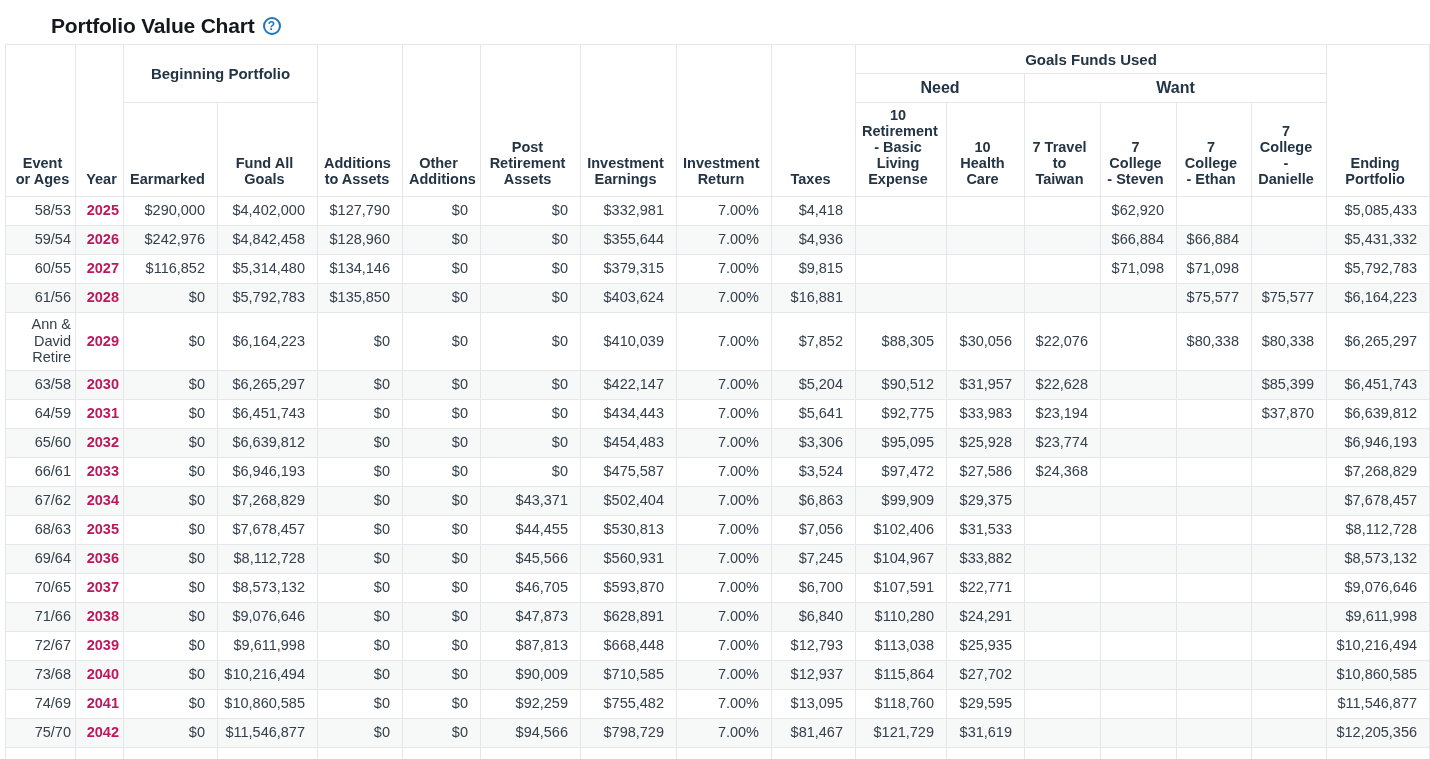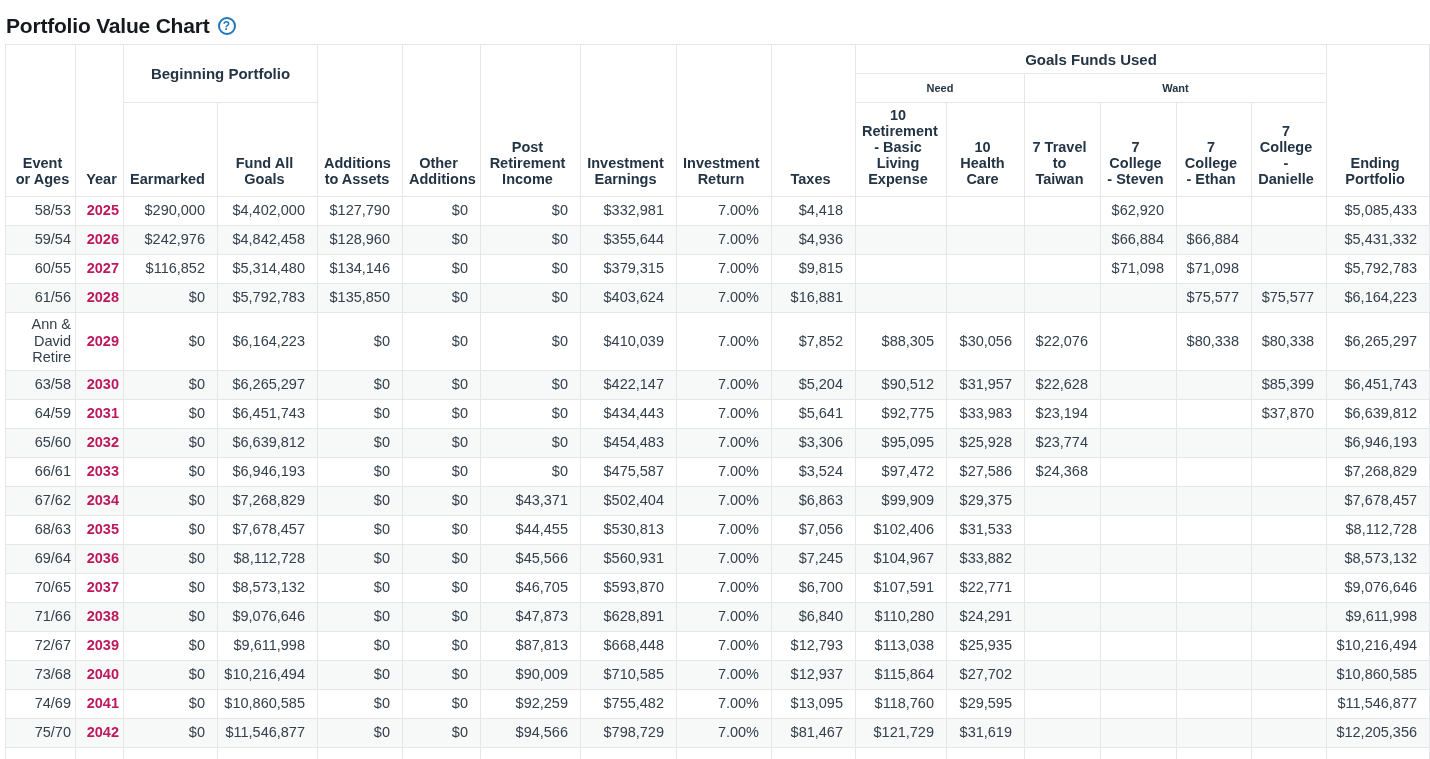--- a/index.html
+++ b/index.html
@@ -2,33 +2,33 @@
 <html><head>
 <meta charset="utf-8">
 <style>
   * { box-sizing: border-box; margin: 0; padding: 0; }
   html, body { width: 1430px; height: 759px; overflow: hidden; background: #ffffff;
     font-family: "Liberation Sans", sans-serif; }
   .page { width: 1430px; height: 759px; overflow: hidden; }
 
   
   .title-bar { height: 44px; padding: 8px 0 0 6px; display: flex; align-items: center; gap: 8px; }
-  .page-title { font-size: 21px; font-weight: 700; color: #15191d; letter-spacing: -0.2px; }
+  .page-title { font-size: 21px; font-weight: 700; color: #15191d; letter-spacing: -0.2px; margin-left: 45px; }
   .help-icon { width: 18px; height: 18px; border: 2px solid #2175b9; border-radius: 50%;
     color: #2175b9; font-size: 12px; font-weight: 700; display: inline-flex;
     align-items: center; justify-content: center; line-height: 1; cursor: pointer; }
 
   
   table { border-collapse: collapse; table-layout: fixed; width: 1424px; margin-left: 5px;
     font-size: 14.5px; color: #34404c; }
   th, td { border: 1px solid #e4e6e9; }
 
   thead th { font-weight: 700; color: #233444; background: #ffffff; }
   th.group-top { text-align: center; vertical-align: middle; height: 29px; font-size: 15px; }
-  th.group-mid { text-align: center; vertical-align: middle; height: 29px; font-size: 11px; }
+  th.group-mid { text-align: center; vertical-align: middle; height: 29px; font-size: 16px; }
   th.col-label { vertical-align: bottom; padding: 4px 12px 8px 6px; text-align: center;
     line-height: 1.1; height: 94px; }
   th.col-label.left { text-align: center; padding: 4px 4px 8px 8px; }
 
   tbody td { height: 29px; vertical-align: middle; line-height: 1.15; }
   tbody td.num { text-align: right; padding: 3px 12px 4px 4px; }
   tbody td.left { text-align: right; padding: 3px 4px 4px 8px; }
   tbody tr:nth-child(even) { background: #f7f8f8; }
   .year-link { color: #be185d; font-weight: 700; cursor: pointer; }
   tr.cut-row td { height: 28px; }
@@ -63,21 +63,21 @@
         <col style="width:75px">
       <col style="width:103px">
     </colgroup>
     <thead>
       <tr>
         <th class="col-label left" rowspan="3">Event or Ages</th>
         <th class="col-label left" rowspan="3">Year</th>
         <th class="group-top" rowspan="2" colspan="2">Beginning Portfolio</th>
         <th class="col-label" rowspan="3">Additions to Assets</th>
         <th class="col-label" rowspan="3">Other Additions</th>
-        <th class="col-label" rowspan="3">Post Retirement Income</th>
+        <th class="col-label" rowspan="3">Post Retirement Assets</th>
         <th class="col-label" rowspan="3">Investment Earnings</th>
         <th class="col-label" rowspan="3">Investment Return</th>
         <th class="col-label" rowspan="3">Taxes</th>
         <th class="group-top" colspan="6">Goals Funds Used</th>
         <th class="col-label" rowspan="3">Ending Portfolio</th>
       </tr>
       <tr>
         <th class="group-mid" colspan="2">Need</th>
         <th class="group-mid" colspan="4">Want</th>
       </tr>

